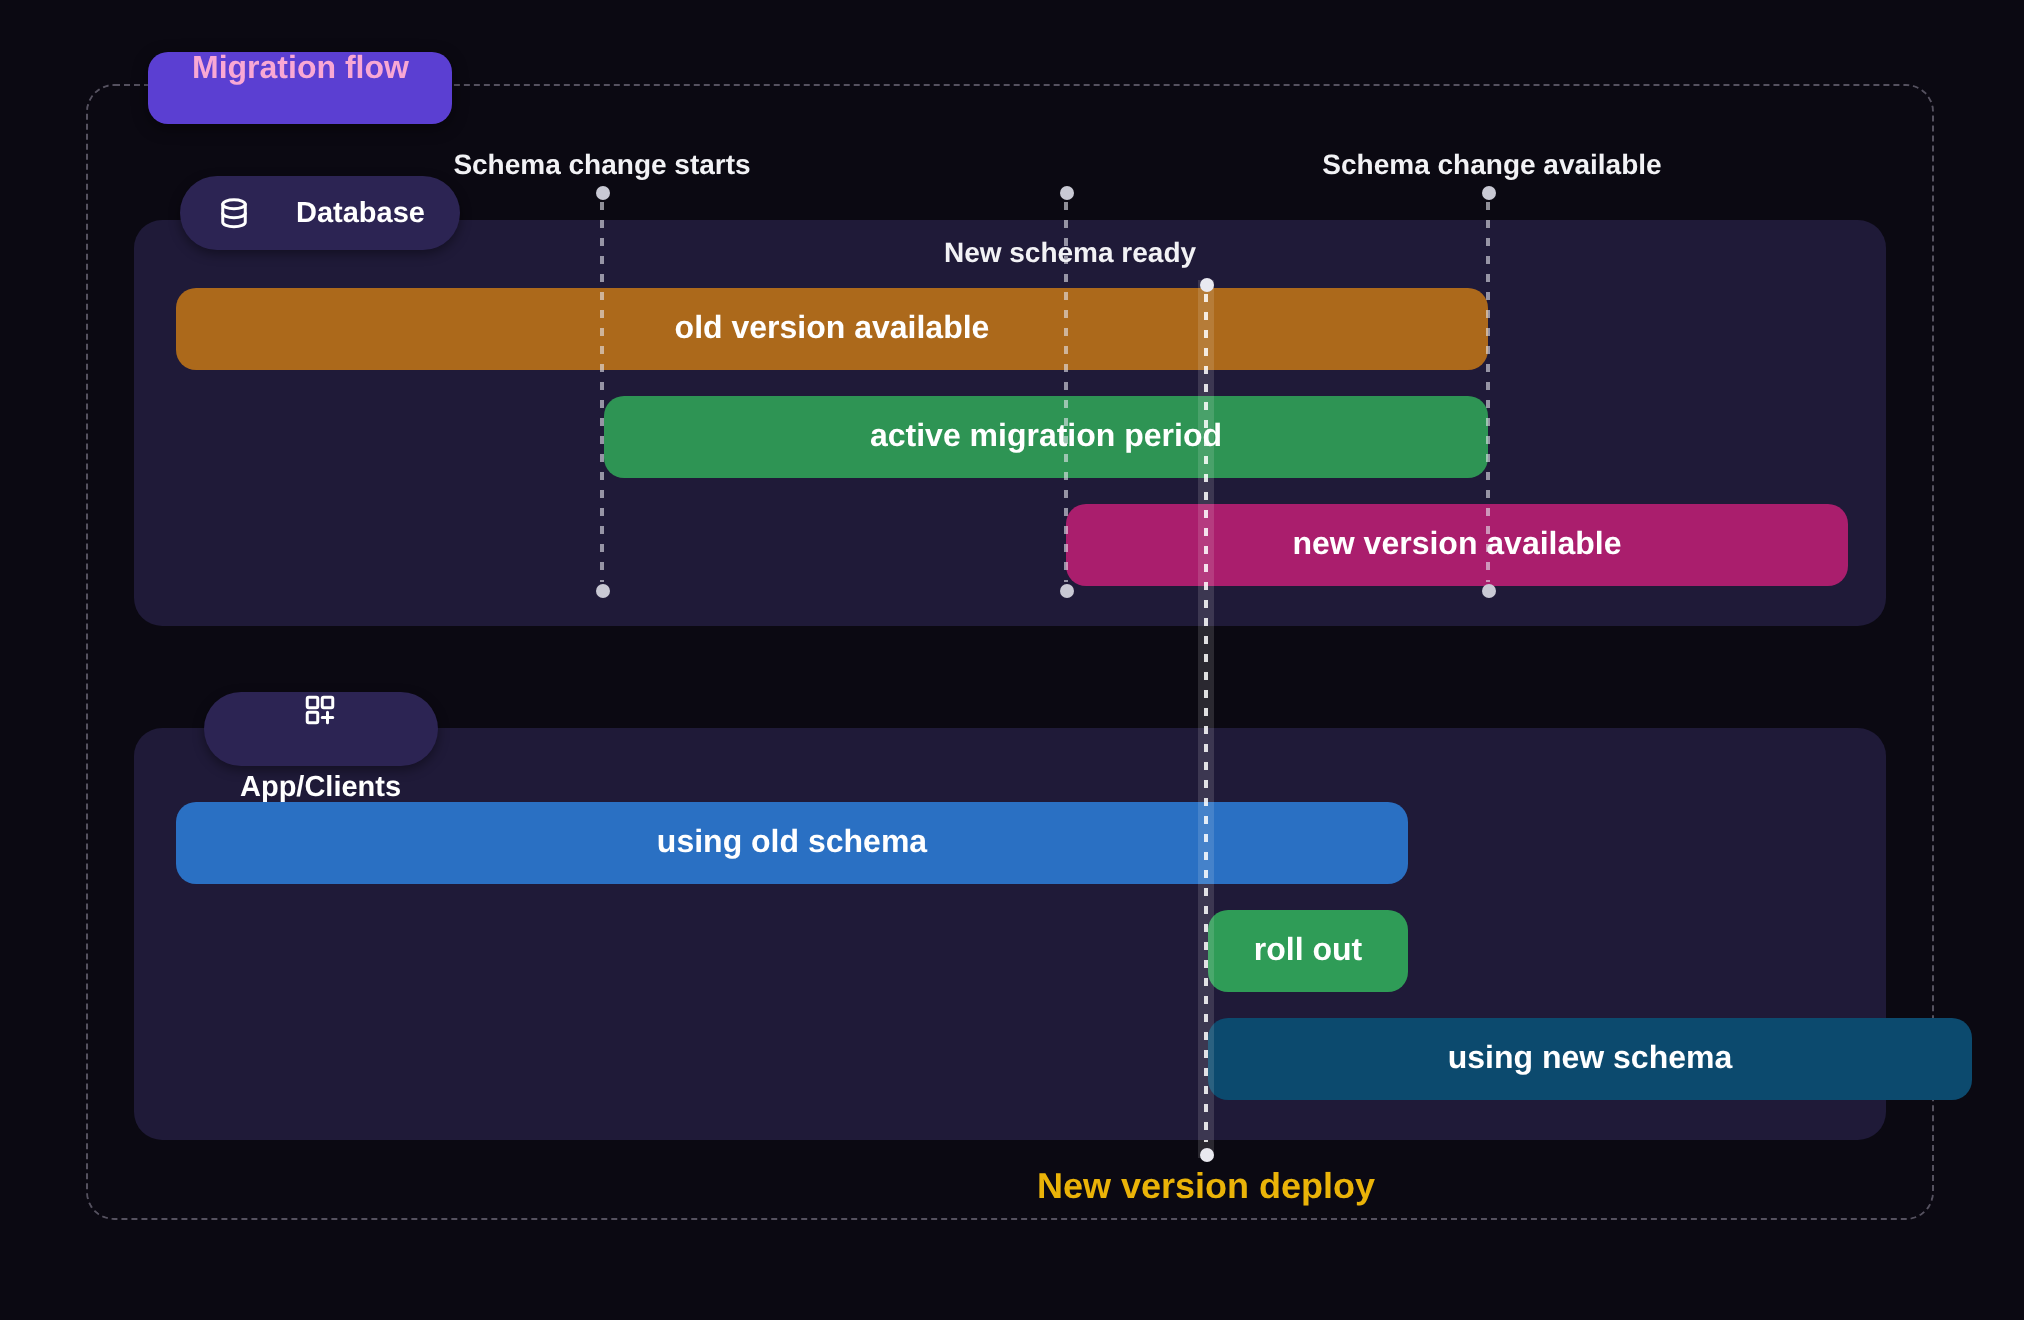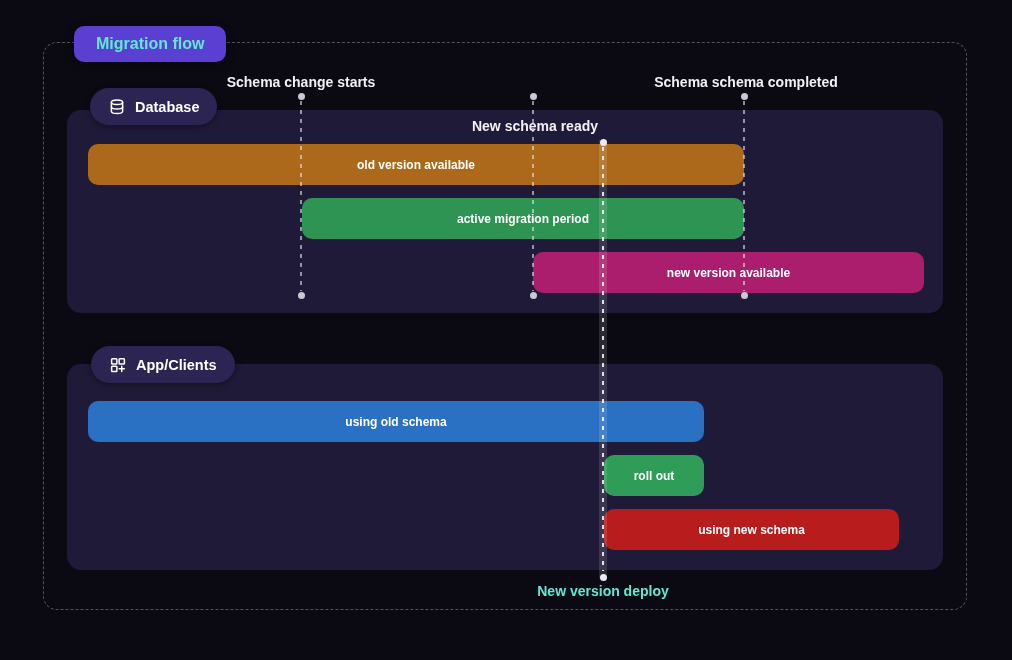--- a/index.html
+++ b/index.html
@@ -3,77 +3,77 @@
 <meta charset="utf-8">
 <style>
   html,body{margin:0;padding:0;background:#0b0912;}
   body{font-family:"Liberation Sans", sans-serif;}
   .stage{position:relative;width:1012px;height:660px;background:#0b0912;overflow:hidden;}
 
   .boundary{position:absolute;left:43px;top:42px;width:922px;height:566px;
     border:1.5px dashed #55515f;border-radius:14px;z-index:0;}
 
   .title-badge{position:absolute;left:74px;top:26px;height:36px;z-index:6;
-    background:#5b3fd2;border-radius:10px;display:flex;align-items:center;
-    padding:0 22px;color:#5eead4;font-weight:bold;font-size:16px;
+    background:#5b3fd2;border-radius:10px;display:flex;align-items:flex-start;
+    padding:0 22px;color:#f9a8d4;font-weight:bold;font-size:16px;
     box-shadow:0 2px 8px rgba(0,0,0,0.45);}
 
   .lane{position:absolute;left:67px;width:876px;background:#1f1a38;border-radius:14px;z-index:1;}
   .lane-db{top:110px;height:203px;}
   .lane-app{top:364px;height:206px;}
 
   .lane-badge{position:absolute;height:37px;z-index:5;background:#2c2453;
-    border-radius:19px;display:flex;align-items:center;gap:9px;padding:0 18px;
+    border-radius:19px;display:flex;align-items:center;gap:22px;padding:0 18px;
     color:#ffffff;font-weight:bold;font-size:14.5px;box-shadow:0 2px 6px rgba(0,0,0,0.4);}
   .badge-db{left:90px;top:88px;}
-  .badge-app{left:91px;top:346px;}
+  .badge-app{left:102px;top:346px;flex-direction:column;}
   .lane-badge svg{display:block;}
 
   .bar{position:absolute;height:41px;border-radius:10px;z-index:2;
     display:flex;align-items:center;justify-content:center;
-    color:#ffffff;font-weight:bold;font-size:12px;}
+    color:#ffffff;font-weight:bold;font-size:16px;}
   .bar-old{left:88px;top:144px;width:656px;background:#ac691b;}
   .bar-active{left:302px;top:198px;width:442px;background:#2e9454;}
   .bar-newver{left:533px;top:252px;width:391px;background:#aa1e6d;}
   .bar-usingold{left:88px;top:401px;width:616px;background:#2a70c3;}
   .bar-rollout{left:604px;top:455px;width:100px;background:#2f9c57;}
-  .bar-usingnew{left:604px;top:509px;width:295px;background:#b91c1c;}
+  .bar-usingnew{left:604px;top:509px;width:382px;background:#0c4a6e;}
 
   .milestone-label{position:absolute;top:74px;transform:translateX(-50%);
     color:#f2f2f5;font-weight:bold;font-size:14px;white-space:nowrap;z-index:4;}
   .m1{left:301px;}.m2{left:535px;margin-top:44px;}.m3{left:746px;}
 
   .vline{position:absolute;width:2px;z-index:3;
     background:repeating-linear-gradient(to bottom,rgba(230,230,238,0.6) 0 4px,transparent 4px 9px);}
   .vl1{left:300px;}.vl2{left:532px;}.vl3{left:743px;}
   .vl-top{top:101px;height:190px;}
 
   .dot{position:absolute;width:7px;height:7px;border-radius:50%;background:#c9c9d4;z-index:4;}
 
   .deploy-glow{position:absolute;left:599px;top:140px;width:8px;height:439px;
     background:rgba(255,255,255,0.13);z-index:3;}
   .deploy-line{position:absolute;left:602px;top:147px;width:2px;height:424px;z-index:3;
     background:repeating-linear-gradient(to bottom,rgba(255,255,255,0.85) 0 4px,transparent 4px 9px);}
   .deploy-label{position:absolute;left:603px;top:583px;transform:translateX(-50%);
-    color:#5eead4;font-weight:bold;font-size:14px;white-space:nowrap;z-index:4;}
+    color:#eab308;font-weight:bold;font-size:18px;white-space:nowrap;z-index:4;}
 </style>
 </head>
 <body>
 
 <div class="stage">
 
   <div class="boundary"></div>
 
   <div class="title-badge">
     <span>Migration flow</span>
   </div>
 
   <div class="milestone-label m1">Schema change starts</div>
   <div class="milestone-label m2">New schema ready</div>
-  <div class="milestone-label m3">Schema schema completed</div>
+  <div class="milestone-label m3">Schema change available</div>
 
   <div class="vline vl-top vl1"></div>
   <div class="vline vl-top vl2"></div>
   <div class="vline vl-top vl3"></div>
   <div class="dot" style="left:297.5px;top:92.5px;"></div>
   <div class="dot" style="left:529.5px;top:92.5px;"></div>
   <div class="dot" style="left:740.5px;top:92.5px;"></div>
   <div class="dot" style="left:297.5px;top:291.5px;"></div>
   <div class="dot" style="left:529.5px;top:291.5px;"></div>
   <div class="dot" style="left:740.5px;top:291.5px;"></div>

